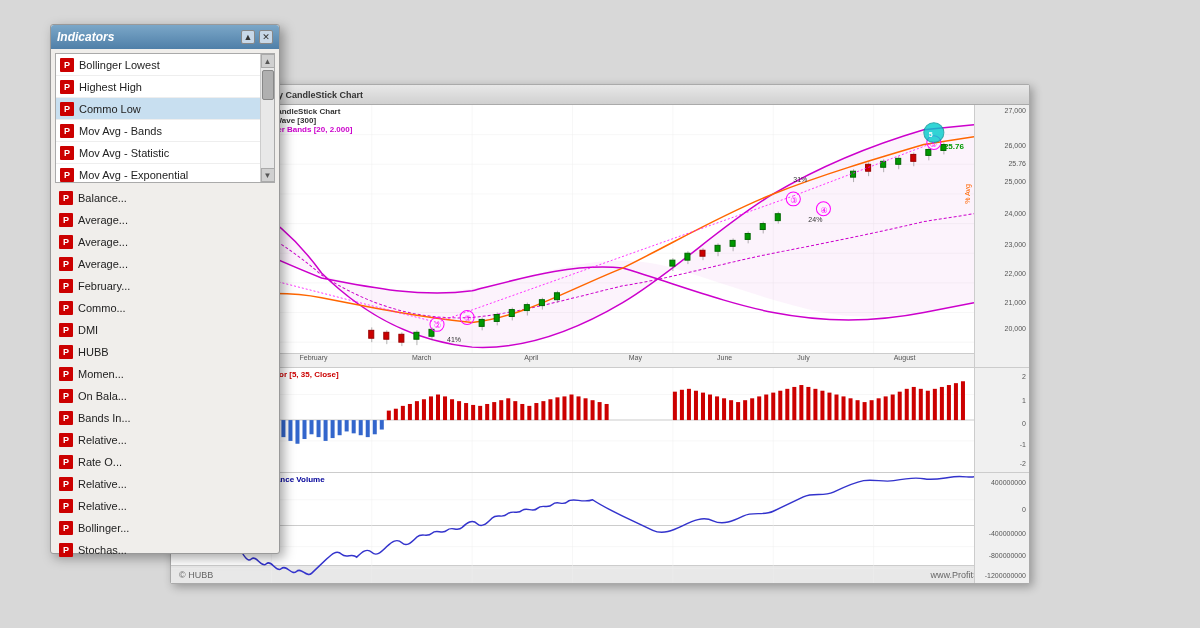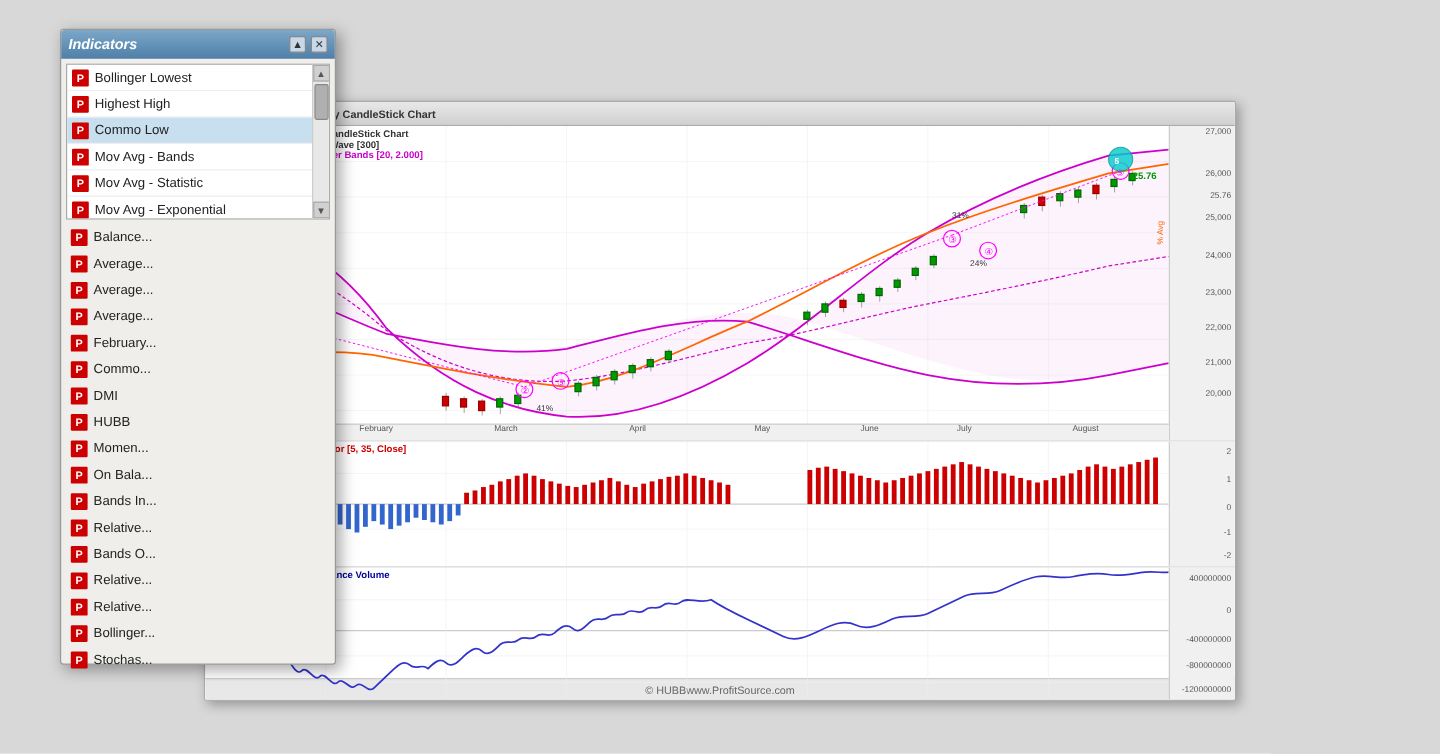--- a/index.html
+++ b/index.html
@@ -272,21 +272,21 @@
     .footer {
       position: absolute;
       bottom: 0;
       left: 0;
       right: 0;
       height: 18px;
       background: #e8e8e8;
       border-top: 1px solid #ccc;
       display: flex;
       align-items: center;
-      justify-content: center;
+      justify-content: space-between;
       padding: 4px 8px;
       font-size: 9px;
       color: #666;
     }
 
     
     .candle-up { fill: #009900; stroke: #006600; }
     .candle-down { fill: #cc0000; stroke: #990000; }
     .bollinger-upper { fill: none; stroke: #cc00cc; stroke-width: 1.5; }
     .bollinger-lower { fill: none; stroke: #cc00cc; stroke-width: 1.5; }
@@ -750,21 +750,21 @@
       <div class="lower-indicator-item">
         <div class="p-icon">P</div>
         <span class="indicator-name">Bands In...</span>
       </div>
       <div class="lower-indicator-item">
         <div class="p-icon">P</div>
         <span class="indicator-name">Relative...</span>
       </div>
       <div class="lower-indicator-item">
         <div class="p-icon">P</div>
-        <span class="indicator-name">Bands O...</span>
+        <span class="indicator-name">Rate O...</span>
       </div>
       <div class="lower-indicator-item">
         <div class="p-icon">P</div>
         <span class="indicator-name">Relative...</span>
       </div>
       <div class="lower-indicator-item">
         <div class="p-icon">P</div>
         <span class="indicator-name">Relative...</span>
       </div>
       <div class="lower-indicator-item">

